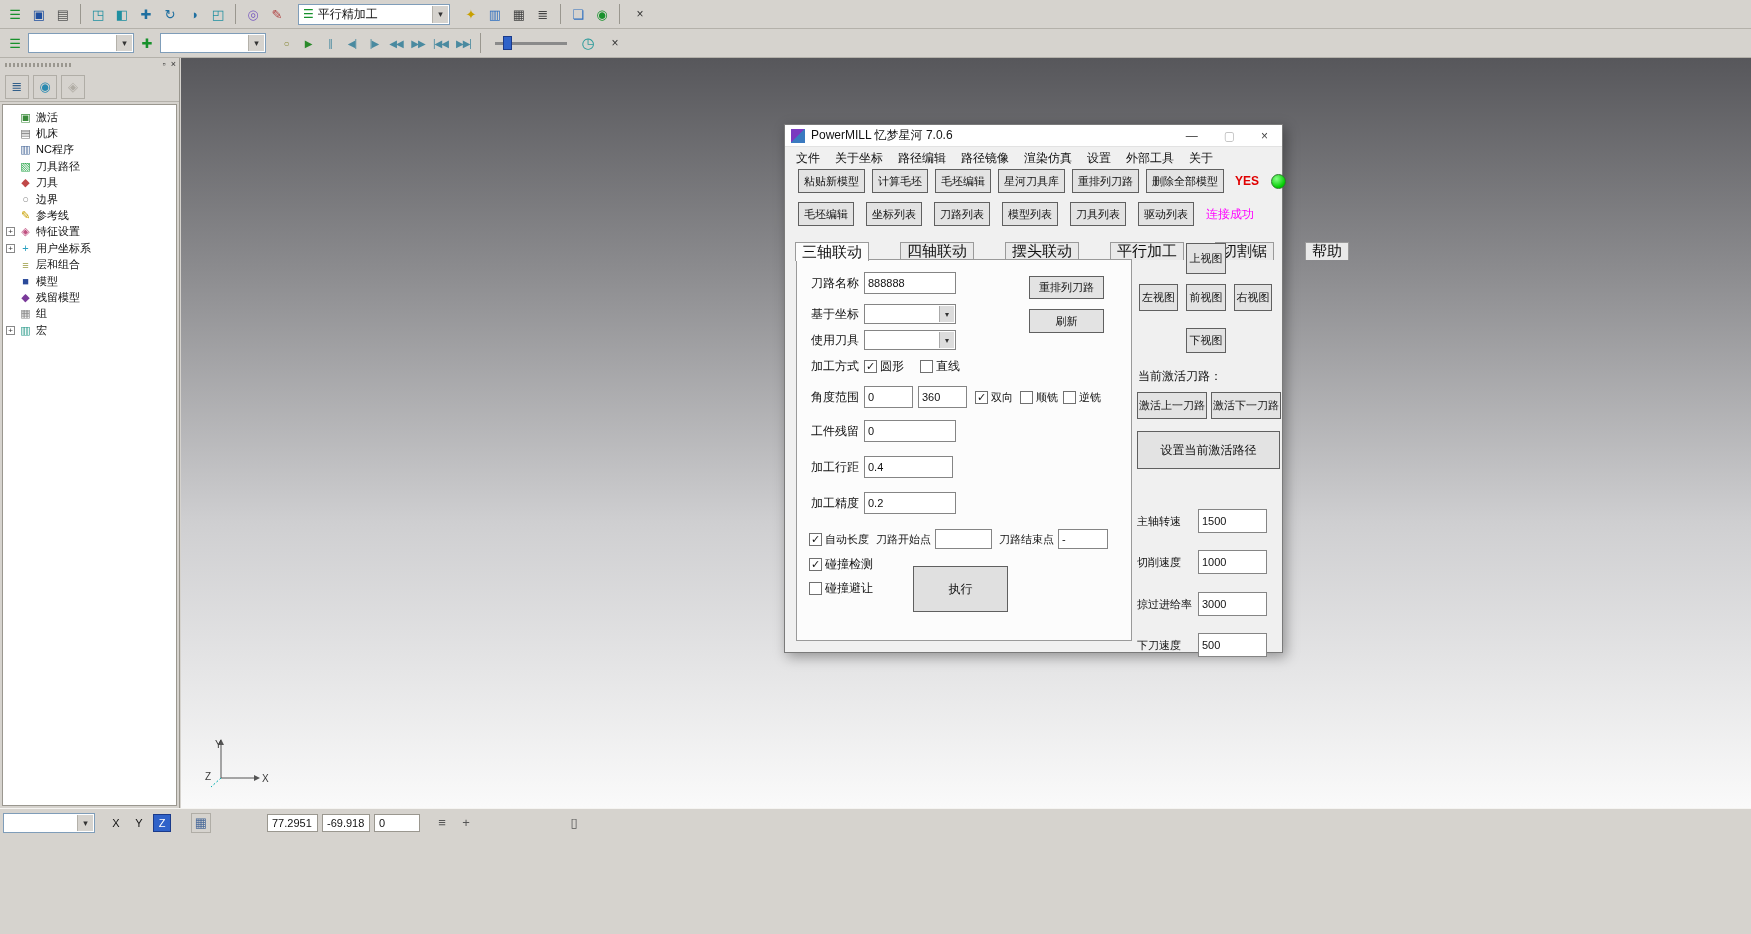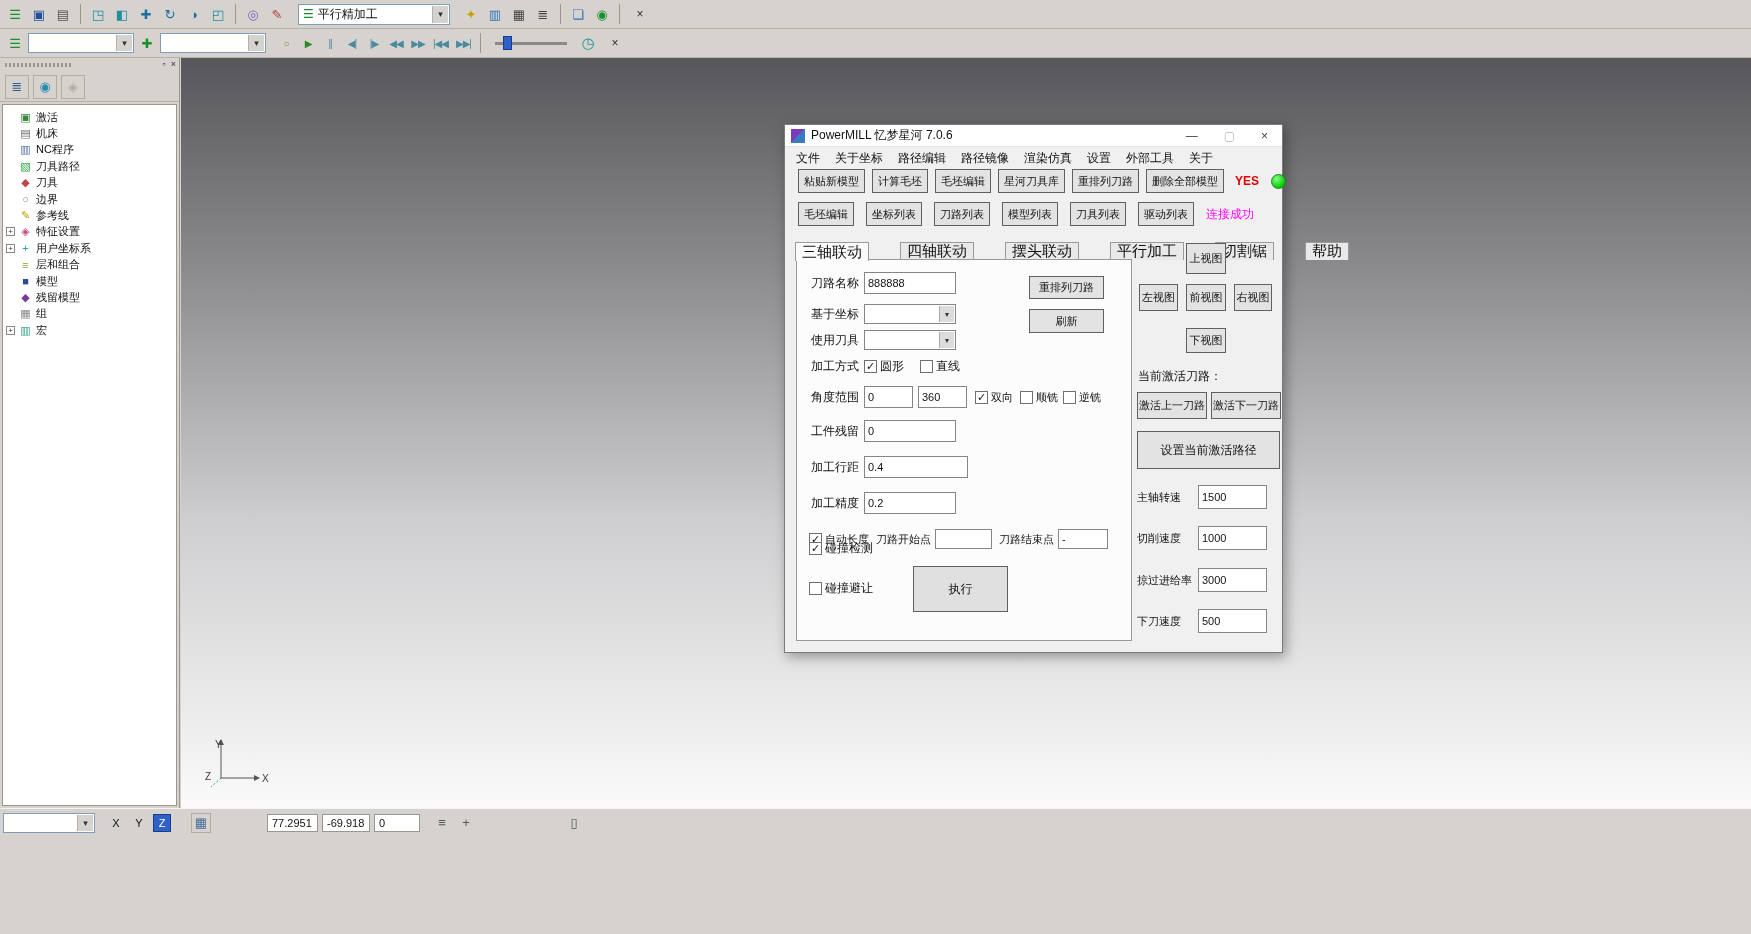--- a/index.html
+++ b/index.html
@@ -75,21 +75,21 @@
   .flabel{width:53px;flex:0 0 53px;font-size:12px;white-space:nowrap;}
   .tinput{background:#fff;border:1px solid #858585;height:22px;font-size:11px;padding:0 3px;display:flex;align-items:center;white-space:nowrap;overflow:hidden;}
   .fselect{position:relative;width:92px;height:20px;background:#fff;border:1px solid #858585;display:flex;align-items:center;padding:0 18px 0 3px;font-size:11px;}
   .fsel-arrow{position:absolute;right:1px;top:1px;bottom:1px;width:15px;background:#dcdcdc;border-left:1px solid #aaa;display:flex;align-items:center;justify-content:center;font-size:8px;color:#333;}
   .cbwrap{display:flex;align-items:center;font-size:12px;white-space:nowrap;}
   .cbwrap.small{font-size:11px;}
   .cb{width:13px;height:13px;flex:0 0 13px;border:1px solid #707070;background:#fff;display:inline-flex;align-items:center;justify-content:center;margin-right:3px;}
   .cb.on::after{content:"✓";font-size:11px;font-weight:bold;line-height:1;color:#111;}
   .rc-btn{position:absolute;background:#e3e3e3;border:1px solid #606060;display:flex;align-items:center;justify-content:center;font-size:11px;cursor:default;white-space:nowrap;color:#111;}
   .rc-label{position:absolute;font-size:12px;white-space:nowrap;}
-  .speed-row{position:absolute;left:352px;width:143px;display:flex;align-items:center;gap:3px;}
+  .speed-row{position:absolute;left:352px;width:143px;display:flex;align-items:center;gap:3px;margin-top:24px;}
   .speed-label{width:58px;flex:0 0 58px;font-size:11px;white-space:nowrap;}
   .speed-input{width:69px;height:24px;flex:0 0 69px;}
 </style>
 </head>
 <body>
 
 <div id="app">
 
   <div id="toolbar1" class="toolbar">
     <div class="tbgroup" id="tb1-icons-left">
@@ -372,40 +372,40 @@
         </span>
       </div>
 
       <div class="frow" style="top:160px">
         <span class="flabel">工件残留</span>
         <div class="tinput" style="width:92px">0</div>
       </div>
 
       <div class="frow" style="top:196px">
         <span class="flabel">加工行距</span>
-        <div class="tinput" style="width:104px">0.4</div>
+        <div class="tinput" style="width:89px">0.4</div>
       </div>
 
       <div class="frow" style="top:232px">
         <span class="flabel">加工精度</span>
         <div class="tinput" style="width:92px">0.2</div>
       </div>
 
       <div class="frow" style="top:269px;left:12px">
         <span class="cbwrap small">
           <span class="cb on"></span>
           <span>自动长度</span>
         </span>
         <span style="font-size:11px;margin-left:7px;white-space:nowrap">刀路开始点</span>
         <div class="tinput" style="width:57px;height:20px;margin-left:4px"></div>
         <span style="font-size:11px;margin-left:7px;white-space:nowrap">刀路结束点</span>
         <div class="tinput" style="width:50px;height:20px;margin-left:4px">-</div>
       </div>
 
-      <div class="frow" style="top:280px;left:12px">
+      <div class="frow" style="top:296px;left:12px">
         <span class="cbwrap">
           <span class="cb on"></span>
           <span>碰撞检测</span>
         </span>
       </div>
 
       <div class="frow" style="top:320px;left:12px">
         <span class="cbwrap">
           <span class="cb"></span>
           <span>碰撞避让</span>

